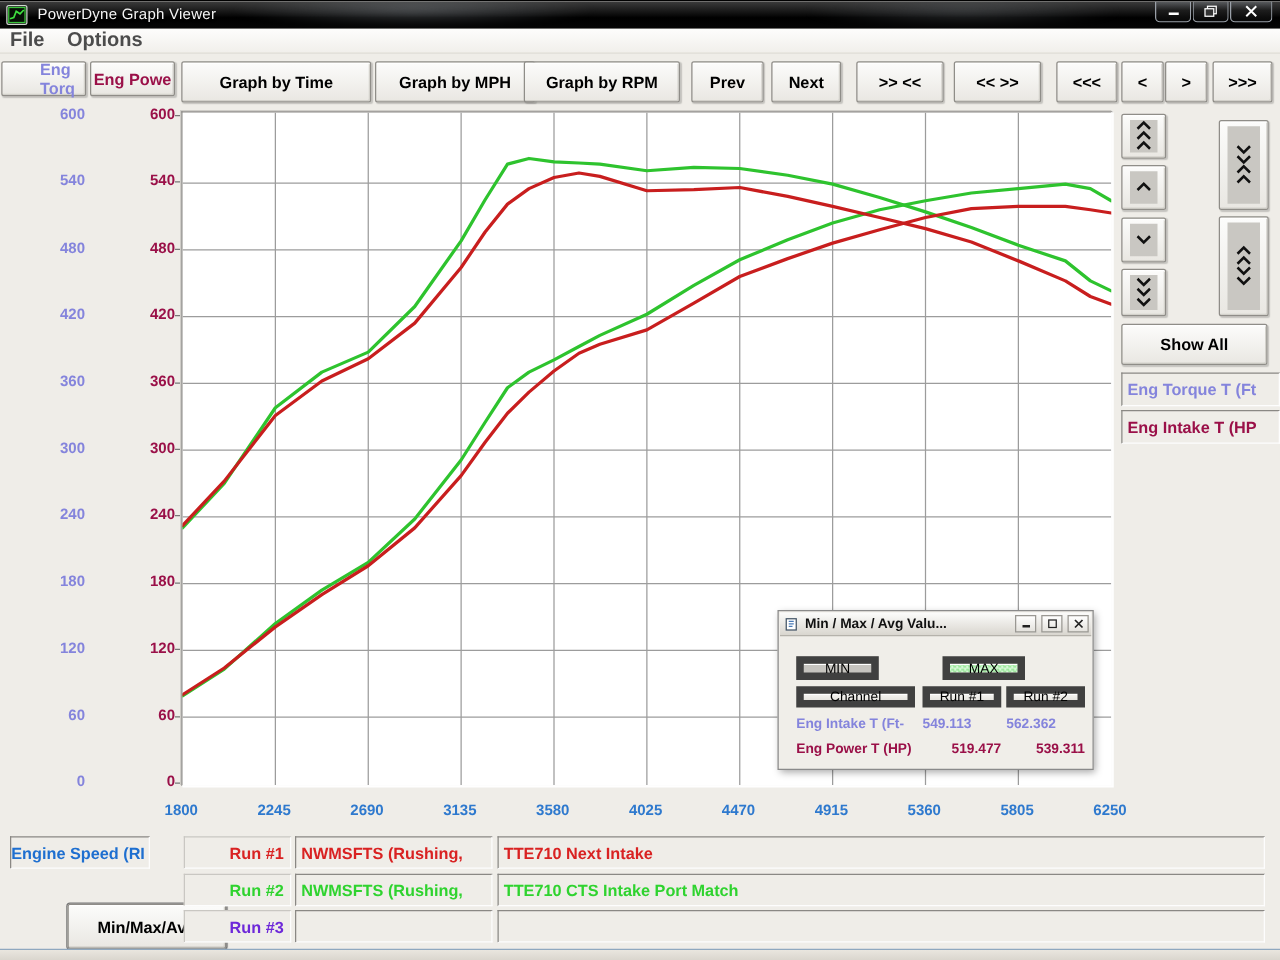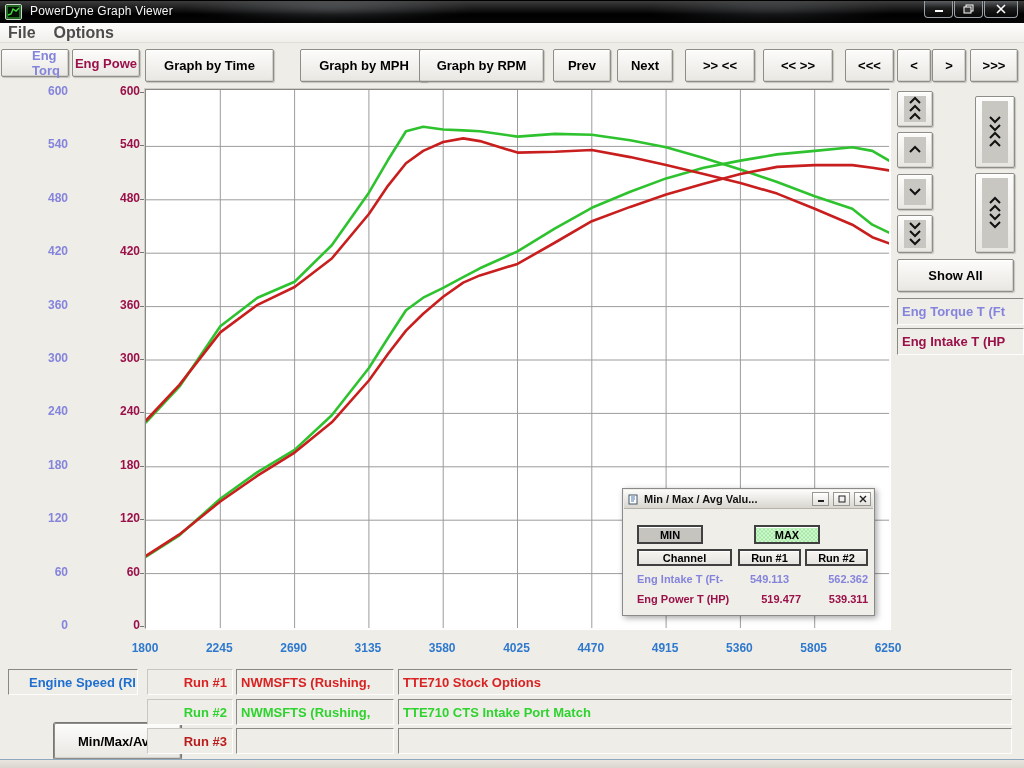--- a/index.html
+++ b/index.html
@@ -31,22 +31,22 @@
   
   .chev-inner{background:#c9c7c2;display:flex;align-items:center;justify-content:center;}
   .label-box{position:absolute;border:1px solid;border-color:#8a8884 #fdfdfd #fdfdfd #8a8884;background:#EFEDE8;
     display:flex;align-items:center;padding-left:4px;font-size:13px;font-weight:bold;white-space:nowrap;overflow:hidden;}
   
   .mmwin{position:absolute;left:622px;top:487px;width:253px;height:128px;background:#F0EEE9;border:1px solid #8a8a8a;
     box-shadow:2px 2px 6px rgba(0,0,0,.35);padding-left:42px;}
   .mmtitle{position:absolute;left:1px;top:1px;right:1px;height:19px;background:linear-gradient(#fcfcfb,#d9d6cf);
     border-bottom:1px solid #b5b2ab;display:flex;align-items:center;font-size:11px;font-weight:bold;color:#111;padding-left:4px;gap:4px;}
   .mmbtn{width:17px;height:14px;border:1px solid #9a9893;background:linear-gradient(#fff,#e4e2dd);display:flex;align-items:center;justify-content:center;}
-  .mmcell-h{position:absolute;background:linear-gradient(#f6f5f2,#e6e4df);border:2px solid #404040;
-    box-shadow:inset 0 1px 0 #fff;display:flex;align-items:center;justify-content:center;font-size:11px;font-weight:bold;}
+  .mmcell-h{position:absolute;background:linear-gradient(#f6f5f2,#e6e4df);border:6px solid #404040;
+    box-shadow:inset 0 1px 0 #fff;display:flex;align-items:center;justify-content:center;font-size:11px;font-weight:normal;}
   .mmtext{position:absolute;font-size:11px;font-weight:bold;white-space:nowrap;}
   
   .leg-box{position:absolute;border:1px solid;border-color:#8a8884 #fdfdfd #fdfdfd #8a8884;background:#EFEDE8;
     display:flex;align-items:center;font-size:13px;font-weight:bold;white-space:nowrap;overflow:hidden;}
   .bottom-frame{position:absolute;left:0;top:758px;width:1024px;height:10px;background:linear-gradient(#e9e6df,#d8d4cc);border-top:1px solid #8fa8bf;}
 </style>
 </head>
 <body>
 
 <div class="win">
@@ -85,21 +85,21 @@
     </div>
 
   <div class="btn3d" style="left:1px;top:48px;width:68px;height:28px;padding-left:30px;">
     <span id="torq-btn-label" style="color: rgb(132, 132, 220);">Eng Torq</span>
   </div>
   <div class="btn3d" style="left:72px;top:48px;width:68px;height:28px;">
     <span id="powe-btn-label" style="color: rgb(154, 16, 72);">Eng Powe</span>
   </div>
 
   <div id="toolbar">
-      <div class="btn3d" style="left: 145px; top: 48px; width: 129px; height: 33px;">
+      <div class="btn3d" style="left: 145px; top: 48px; width: 152px; height: 33px;">
         <span>Graph by Time</span>
       </div>
       <div class="btn3d" style="left: 300px; top: 48px; width: 128px; height: 33px;">
         <span>Graph by MPH</span>
       </div>
       <div class="btn3d" style="left: 419px; top: 48px; width: 125px; height: 33px;">
         <span>Graph by RPM</span>
       </div>
       <div class="btn3d" style="left: 553px; top: 48px; width: 58px; height: 33px;">
         <span>Prev</span>
@@ -301,54 +301,54 @@
         <div class="mmcell-h" style="left: 14px; top: 60px; width: 95px; height: 17px;">
           <span>Channel</span>
         </div>
         <div class="mmcell-h" style="left: 115px; top: 60px; width: 63px; height: 17px;">
           <span>Run #1</span>
         </div>
         <div class="mmcell-h" style="left: 182px; top: 60px; width: 63px; height: 17px;">
           <span>Run #2</span>
         </div>
         <div class="mmtext" style="left: 14px; top: 84px; color: rgb(132, 132, 220);">Eng Intake T (Ft-</div>
-        <div class="mmtext" style="left: 115px; top: 84px; width: 63px; text-align: center; color: rgb(132, 132, 220);">549.113</div>
-        <div class="mmtext" style="left: 182px; top: 84px; width: 63px; text-align: right; color: rgb(132, 132, 220);">562.362</div>
+        <div class="mmtext" style="left: 115px; top: 84px; width: 63px; text-align: left; color: rgb(132, 132, 220);">549.113</div>
+        <div class="mmtext" style="left: 182px; top: 84px; width: 63px; color: rgb(132, 132, 220);">562.362</div>
         <div class="mmtext" style="left: 14px; top: 104px; color: rgb(154, 16, 72);">Eng Power T (HP)</div>
         <div class="mmtext" style="left: 115px; top: 104px; width: 63px; text-align: right; color: rgb(154, 16, 72);">519.477</div>
         <div class="mmtext" style="left: 182px; top: 104px; width: 63px; text-align: right; color: rgb(154, 16, 72);">539.311</div>
       </div>
   </div>
 
   <div id="legend">
-    <div class="leg-box" style="left: 8px; top: 668px; width: 130px; height: 26px; padding-left: 20px; color: rgb(30, 111, 208);">
+    <div class="leg-box" style="left: 8px; top: 668px; width: 112px; height: 26px; padding-left: 0; color: rgb(30, 111, 208);">
       <span id="xchan">Engine Speed (RI</span>
     </div>
     <div class="btn3d" style="left:8px;top:722px;width:127px;height:36px;border-width:1px;box-shadow:inset 0 1px 0 #fff,inset -1px -1px 0 #d3d1cb,0 0 0 1px #777,1px 1px 1px rgba(0,0,0,.18);margin-left:46px;">
       <span>Min/Max/Avg</span>
     </div>
   <div class="leg-box" style="left: 147px; top: 668px; width: 86px; height: 26px; justify-content: flex-end; padding-right: 5px; color: rgb(217, 34, 34); border-color: rgb(201, 199, 194) rgb(253, 253, 253) rgb(253, 253, 253) rgb(201, 199, 194);">
         <span>Run #1</span>
       </div>
       <div class="leg-box" style="left: 236px; top: 668px; width: 158px; height: 26px; padding-left: 4px; color: rgb(217, 34, 34);">
         <span>NWMSFTS (Rushing,</span>
       </div>
       <div class="leg-box" style="left: 398px; top: 668px; width: 614px; height: 26px; padding-left: 4px; color: rgb(217, 34, 34);">
-        <span>TTE710 Stock Options</span>
+        <span>TTE710 Next Intake</span>
       </div>
       <div class="leg-box" style="left: 147px; top: 698px; width: 86px; height: 26px; justify-content: flex-end; padding-right: 5px; color: rgb(47, 211, 47); border-color: rgb(201, 199, 194) rgb(253, 253, 253) rgb(253, 253, 253) rgb(201, 199, 194);">
         <span>Run #2</span>
       </div>
       <div class="leg-box" style="left: 236px; top: 698px; width: 158px; height: 26px; padding-left: 4px; color: rgb(47, 211, 47);">
         <span>NWMSFTS (Rushing,</span>
       </div>
       <div class="leg-box" style="left: 398px; top: 698px; width: 614px; height: 26px; padding-left: 4px; color: rgb(47, 211, 47);">
         <span>TTE710 CTS Intake Port Match</span>
       </div>
-      <div class="leg-box" style="left: 147px; top: 727px; width: 86px; height: 26px; justify-content: flex-end; padding-right: 5px; color: #b91c1c; border-color: rgb(201, 199, 194) rgb(253, 253, 253) rgb(253, 253, 253) rgb(201, 199, 194);">
+      <div class="leg-box" style="left: 147px; top: 727px; width: 86px; height: 26px; justify-content: flex-end; padding-right: 5px; color: #6d28d9; border-color: rgb(201, 199, 194) rgb(253, 253, 253) rgb(253, 253, 253) rgb(201, 199, 194);">
         <span>Run #3</span>
       </div>
       <div class="leg-box" style="left: 236px; top: 727px; width: 158px; height: 26px; padding-left: 4px; color: rgb(34, 34, 187);">
         <span></span>
       </div>
       <div class="leg-box" style="left: 398px; top: 727px; width: 614px; height: 26px; padding-left: 4px; color: rgb(34, 34, 187);">
         <span></span>
       </div>
     </div>
 

